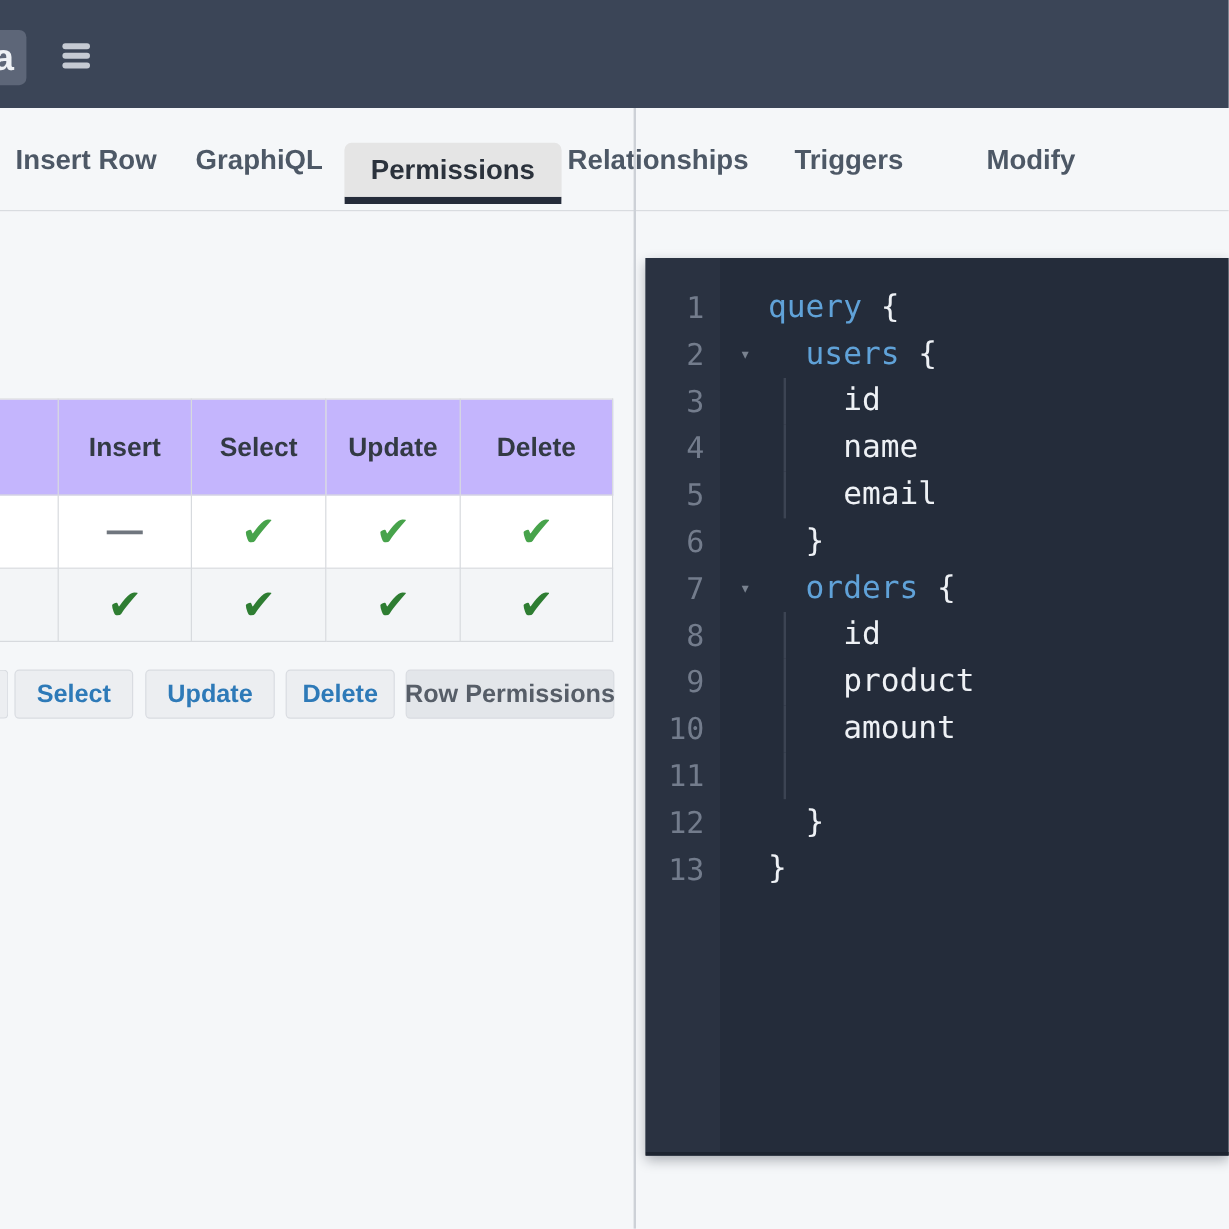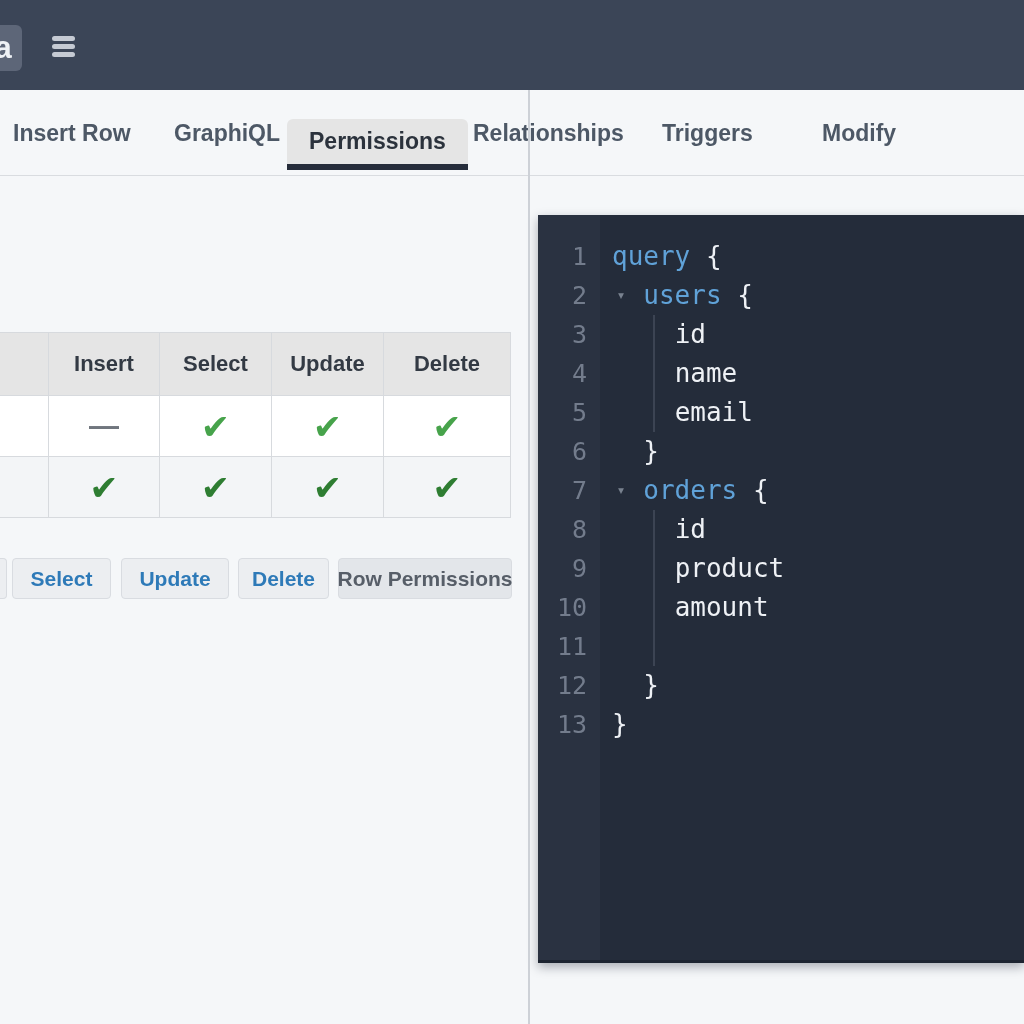--- a/index.html
+++ b/index.html
@@ -22,40 +22,40 @@
   .hamburger { position:absolute; left:52px; top:36px; width:23px; height:23px; cursor:pointer; }
   .hamburger span { display:block; height:4.5px; background:#c5cad3; border-radius:2.5px; margin-bottom:3.5px; }
 
   
   .tabbar { position:absolute; top:90px; left:0; right:0; height:86px; background:#f5f7f9; border-bottom:1px solid #d9dce0; z-index:1; }
   .tab {
     position:absolute; top:0; height:86px; display:flex; align-items:center;
     font-weight:bold; font-size:23px; color:#4d5866; cursor:pointer; white-space:nowrap;
   }
   .tab-insert-row { left:13px; }
-  .tab-graphiql { left:174px; }
+  .tab-graphiql { left:163px; }
   .tab-relationships { left:473px; }
   .tab-triggers { left:662px; }
   .tab-modify { left:822px; }
   .tab.active {
     left:287px; top:29px; height:51px; padding:0 22px;
     background:#e5e5e5; border-radius:6px 6px 0 0;
     border-bottom:6px solid #252c3a; color:#2b323c;
   }
 
   
   .divider-v { position:absolute; top:90px; bottom:0; left:528px; width:2px; background:#cdd1d7; z-index:6; }
 
   
   .perm-table {
     position:absolute; top:332px; left:-2px;
     border-collapse:collapse; background:#ffffff;
   }
   .perm-table th, .perm-table td { border:1.5px solid #d7dade; text-align:center; vertical-align:middle; }
-  .perm-table th { background:#e5e5e5; height:63px; font-size:22px; font-weight:bold; color:#333a44; }
+  .perm-table th { background:#c4b5fd; height:80px; font-size:22px; font-weight:bold; color:#333a44; }
   .perm-table td { height:61px; }
   .perm-table tr.r1 td { background:#ffffff; }
   .perm-table tr.r2 td { background:#f3f5f7; }
   .col-stub { width:50px; }
   .col-insert { width:111px; }
   .col-select { width:112px; }
   .col-update { width:112px; }
   .col-delete { width:127px; }
   .cell-glyph { display:inline-block; line-height:1; }
   .check1 { color:#47a34b; font-size:35px; }
@@ -89,21 +89,21 @@
   .num {
     flex:0 0 62px; width:62px; text-align:right; padding-right:13px;
     color:#737c8c; font-size:25px; position:relative; z-index:1;
   }
   .fold {
     position:absolute; left:70px; top:0; width:26px; height:39px;
     text-align:center; color:#79828f; font-size:15px; line-height:39px;
     z-index:2; cursor:pointer;
   }
   .code { white-space:pre; padding-left:12px; position:relative; z-index:1; }
-  .kw { color:#60a2d8; }
+  .kw { color:#60a2d8;margin-left:28px; }
   .line.g::after {
     content:""; position:absolute; left:115px; top:0; bottom:0;
     width:1.5px; background:#3c4453;
   }
 </style>
 </head>
 <body>
 
 <header class="navbar">
   <div class="logo-chip">

